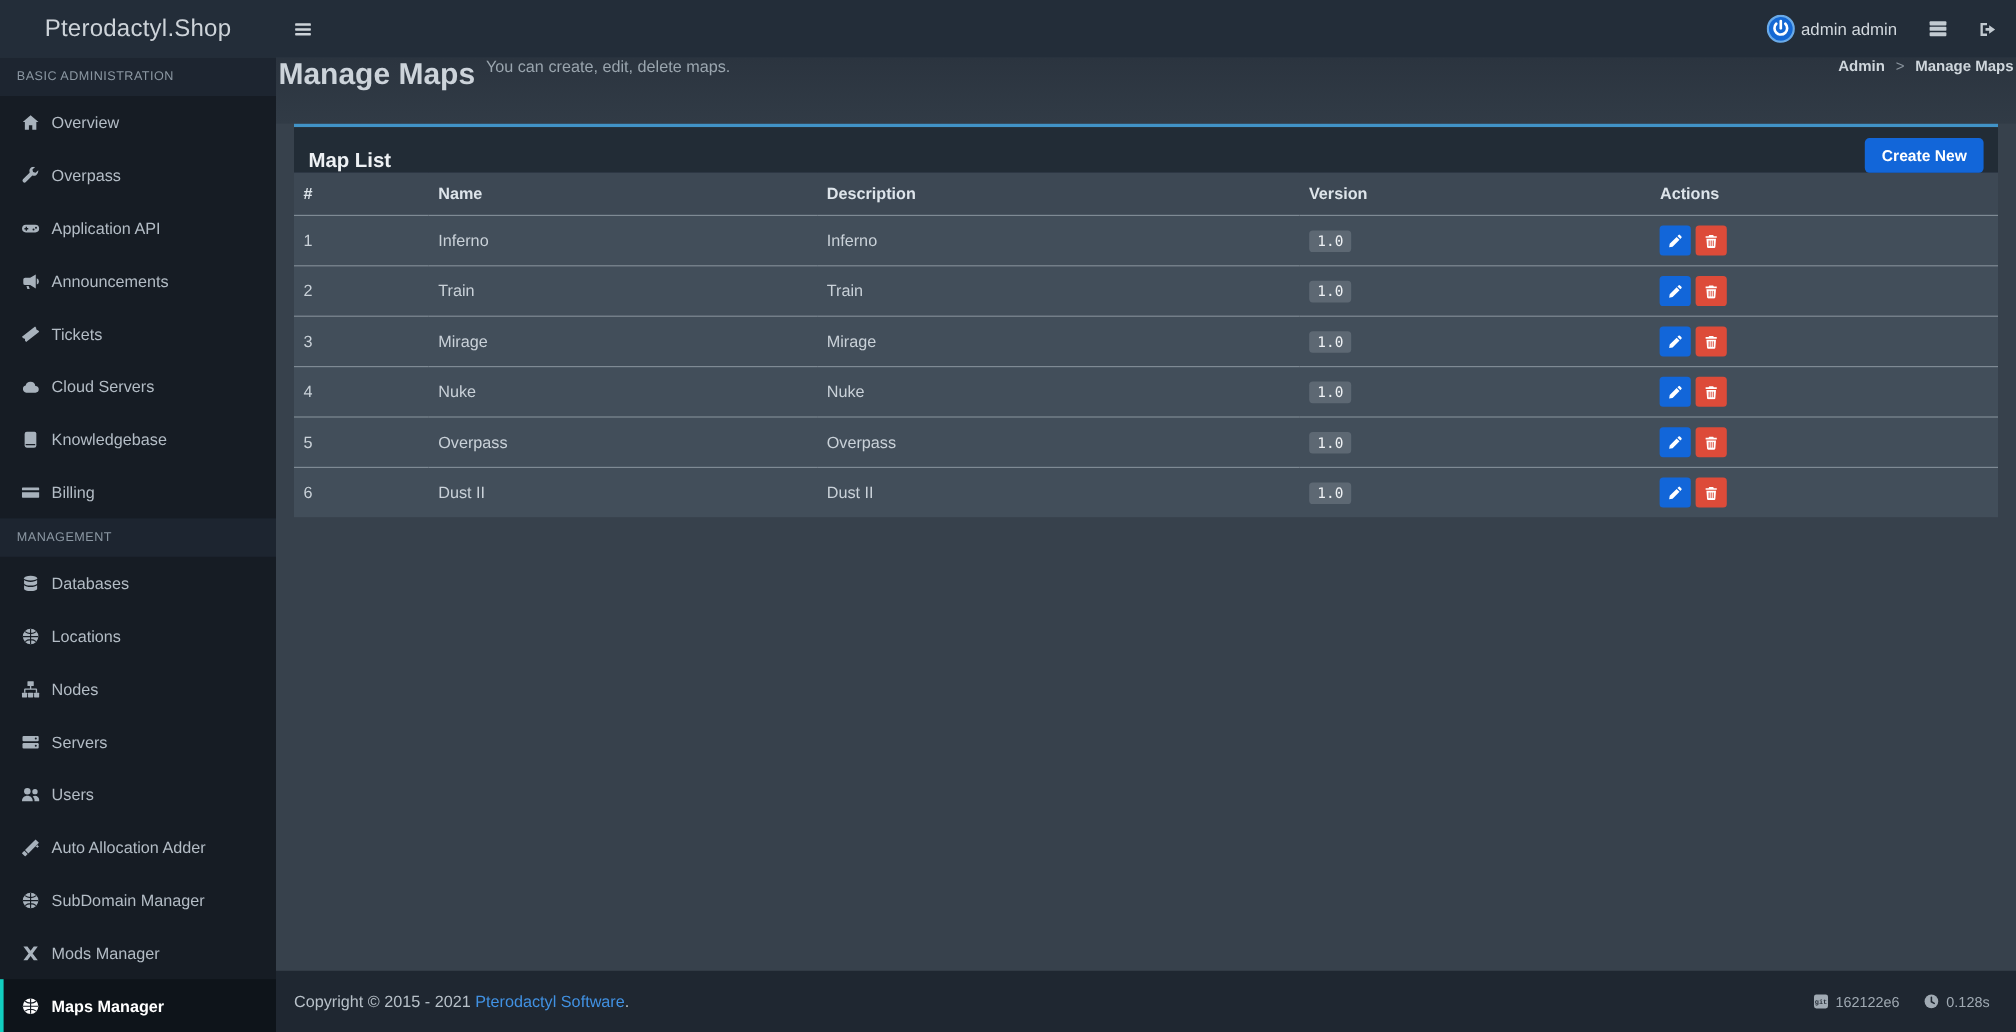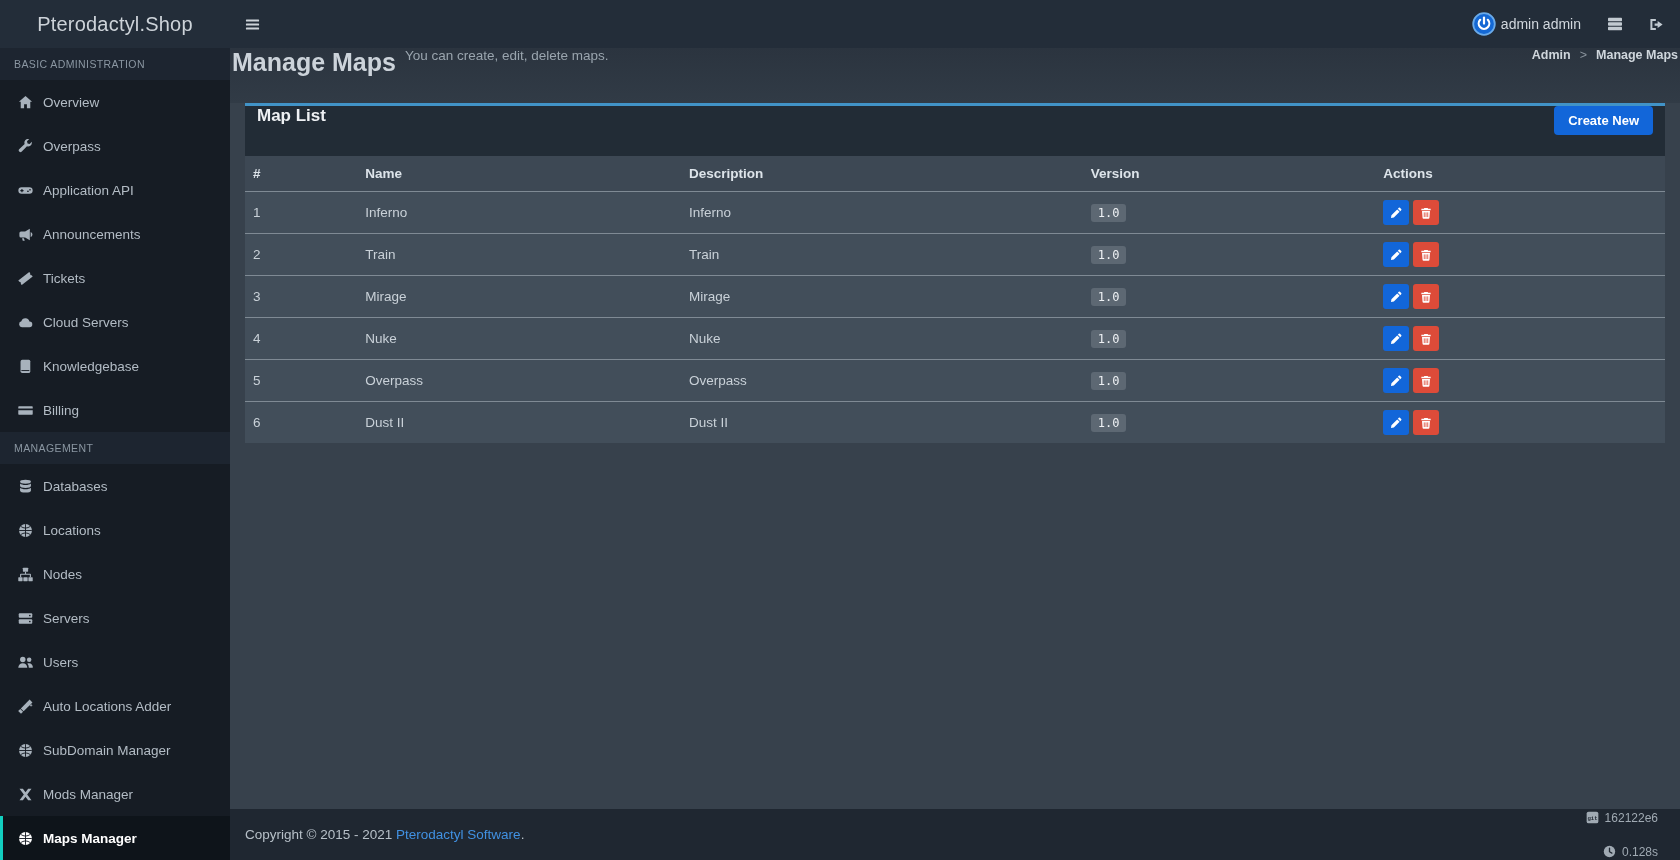--- a/index.html
+++ b/index.html
@@ -43,38 +43,38 @@
   .page-title{font-size:25px;font-weight:bold;color:#ccd3da}
   .page-subtitle{font-size:13.5px;font-weight:normal;color:var(--muted);margin-left:9px}
   .breadcrumb{margin-left:auto;display:flex;align-items:center;gap:9px;font-size:12.5px;color:#cfd6dc;font-weight:bold}
   .breadcrumb .sep{color:#8a949d;font-weight:normal}
   .breadcrumb .crumb-link{cursor:pointer}
 
   .content{flex:1;padding:0 15px;overflow:hidden}
 
   
   .box{border-top:3px solid var(--panel-border)}
-  .box-header{background:var(--panel-heading-bg);height:50px;display:flex;align-items:flex-start;padding:0 12px}
+  .box-header{background:var(--panel-heading-bg);height:38px;display:flex;align-items:flex-end;padding:0 12px}
   .box-title{font-size:17px;font-weight:bold;color:#eef1f4}
   .btn-create{margin-left:auto;background:var(--accent);color:#fff;border:none;font-family:inherit;font-size:13px;font-weight:bold;padding:7px 14px;border-radius:4px;cursor:pointer}
 
   table{width:100%;border-collapse:collapse;background:var(--table-row-bg)}
   thead th{background:var(--table-header-bg);text-align:left;font-size:13.5px;font-weight:bold;color:#dde4ea;padding:10px 8px;border-bottom:1px solid var(--row-border)}
   tbody td{font-size:13.5px;color:var(--text);padding:8px 8px;height:38px}
   tbody tr:not(:last-child) td{border-bottom:1px solid var(--row-border)}
   .ver-badge{display:inline-block;font-family:"DejaVu Sans Mono","Liberation Mono",monospace;font-size:12px;background:#5d6873;color:#eef1f4;padding:2px 7px;border-radius:3px}
   .act-btn{display:inline-flex;align-items:center;justify-content:center;width:26px;height:25px;border:none;border-radius:3px;margin-right:4px;cursor:pointer;color:#fff}
   .btn-edit{background:var(--accent)}
   .btn-delete{background:var(--danger)}
 
   
   .footer{height:51px;background:var(--footer-bg);display:flex;align-items:center;padding:0 22px 0 15px}
   .copyright{font-size:13.5px;color:#b7c0c8}
   .copyright a{color:var(--link);text-decoration:none;cursor:pointer}
-  .footer-right{margin-left:auto;display:flex;flex-direction:column;align-items:flex-end;gap:20px}
+  .footer-right{margin-left:auto;display:flex;flex-direction:row;align-items:flex-end;gap:20px}
   .footer-stat{display:flex;align-items:center;gap:6px;font-size:12px;color:#a0aab3}
 </style>
 </head>
 <body>
 
 <div class="navbar">
   <div class="logo">Pterodactyl.Shop</div>
   <div class="hamburger">
     <svg width="15" height="15" viewBox="0 0 16 16">
         <g class="ic">
@@ -238,21 +238,21 @@
       <span>Users</span>
     </div>
     <div class="menu-item">
       <span class="mi-icon">
         <svg width="15" height="15" viewBox="0 0 16 16">
           <path class="ic" d="M12.4.6l3 3L6 13 3 10z"></path>
           <path class="ic" d="M2.4 10.6l3 3-2.2 2.2-3-3z"></path>
           <path class="ic" d="M13.4 6.2l.5-1.3.5 1.3 1.3.5-1.3.5-.5 1.3-.5-1.3-1.3-.5z"></path>
         </svg>
       </span>
-      <span>Auto Locations Adder</span>
+      <span>Auto Allocation Adder</span>
     </div>
     <div class="menu-item">
       <span class="mi-icon">
         <svg width="15" height="15" viewBox="0 0 16 16">
           <circle class="ic" cx="8" cy="8" r="6.9"></circle>
           <path class="ic-stroke" d="M8 1.2v13.6M1.2 8h13.6M3.1 3.6c1.2 1.1 2.9 1.7 4.9 1.7s3.7-.6 4.9-1.7M3.1 12.4c1.2-1.1 2.9-1.7 4.9-1.7s3.7.6 4.9 1.7"></path>
         </svg>
       </span>
       <span>SubDomain Manager</span>
     </div>

